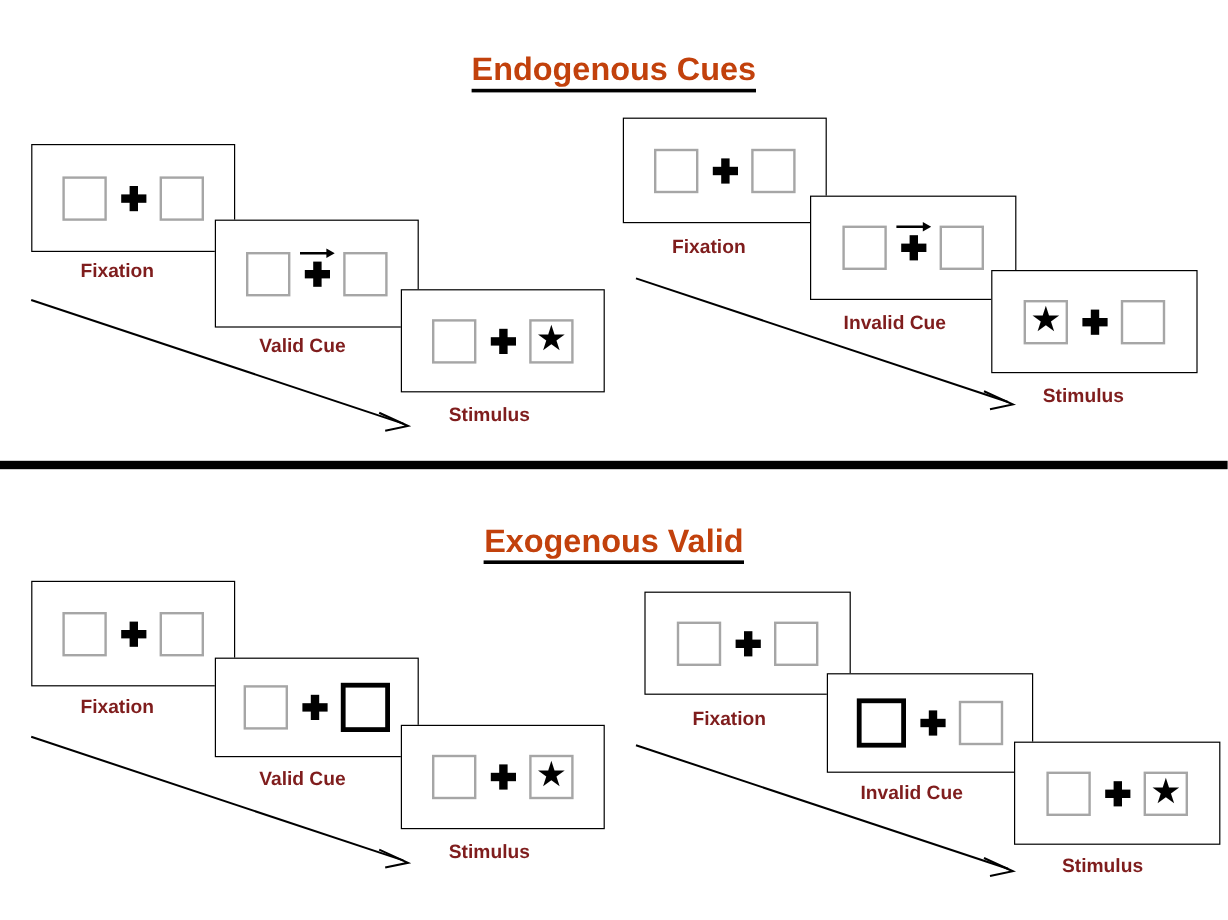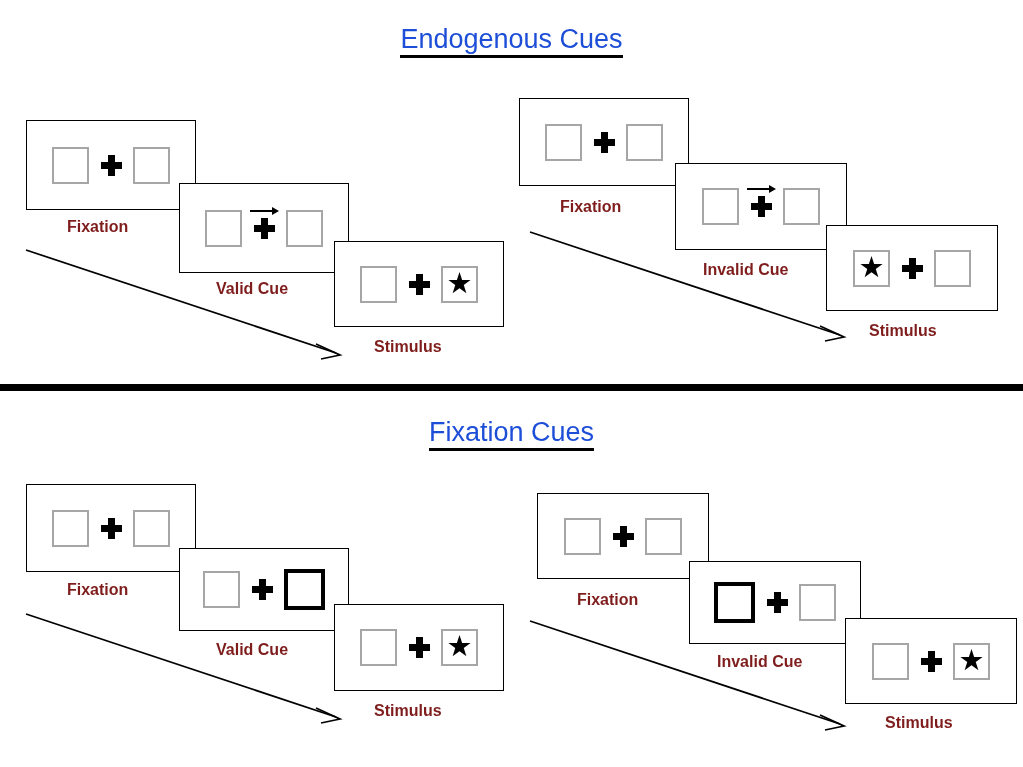--- a/index.html
+++ b/index.html
@@ -15,23 +15,24 @@
     overflow: hidden;
   }
 
   
   .section-title {
     position: absolute;
     width: 100%;
     left: 0;
     text-align: center;
     font-size: 27px;
-    font-weight: normal;
-    color: #1d4ed8;
+    font-weight: bold;
+    color: #c2410c;
     letter-spacing: 0px;
+    margin-top: 19px;
   }
   .section-title span {
     border-bottom: 3px solid #000;
     padding-bottom: 1px;
   }
   #title-endogenous { top: 24px; }
   #title-exogenous  { top: 417px; }
 
   
   .divider {
@@ -228,21 +229,21 @@
       <div class="cross"></div>
     </div>
     <div class="box"></div>
   </div>
 </div>
 <div class="stage-label" style="left:869px; top:322px;">Stimulus</div>
 
 <div class="divider"></div>
 
 <div class="section-title" id="title-exogenous">
-  <span>Fixation Cues</span>
+  <span>Exogenous Valid</span>
 </div>
 
 <svg class="flow-arrow" style="left:24px; top:610px;" width="330" height="118" viewBox="0 0 330 118">
   <line x1="2" y1="4" x2="312" y2="107" stroke="#000" stroke-width="1.7"></line>
   <polyline points="292,98 316,109 297,113" fill="none" stroke="#000" stroke-width="1.7"></polyline>
 </svg>
 
 <div class="panel" id="p-xv-1" style="left:26px; top:484px; width:170px; height:88px;">
   <div class="panel-inner">
     <div class="box"></div>

